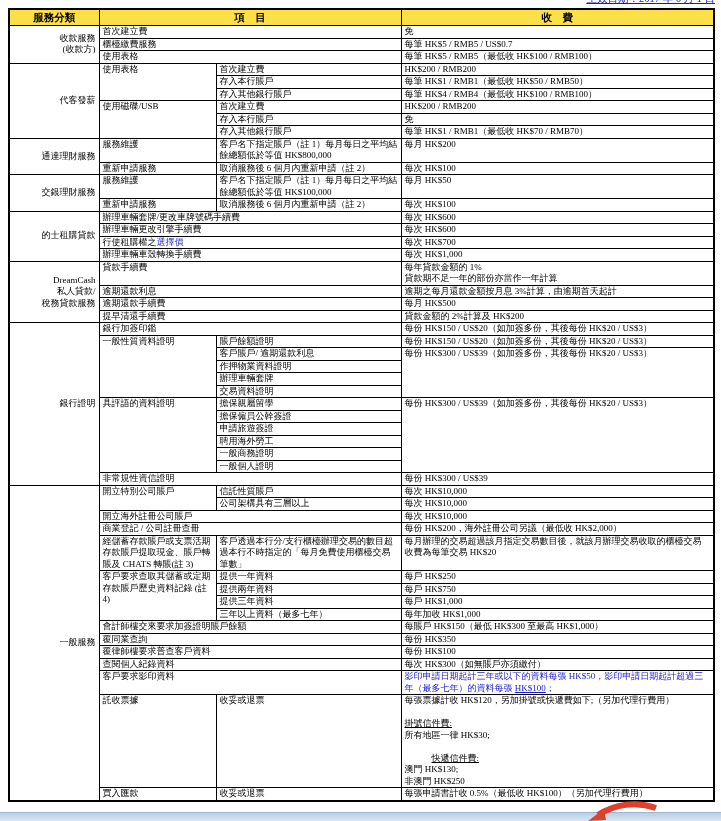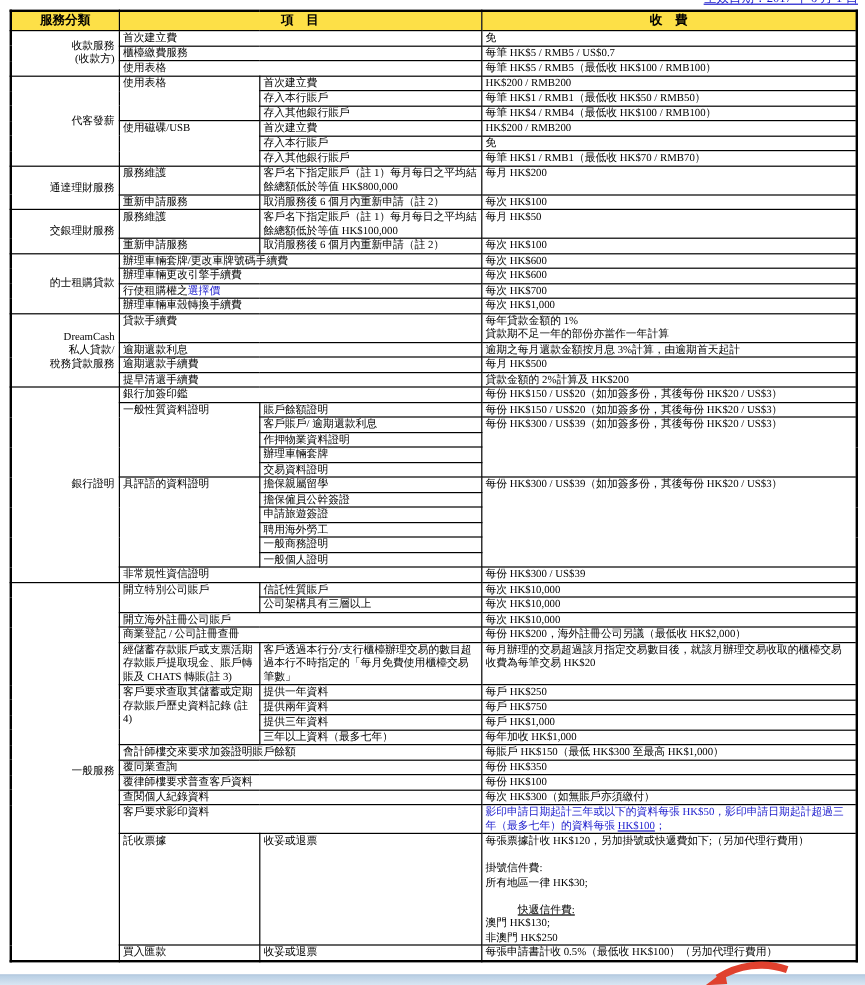--- a/index.html
+++ b/index.html
@@ -281,21 +281,21 @@
       <tr>
         <td class="item" colspan="2">客戶要求影印資料</td>
         <td class="fee"><span style="color: rgb(26, 26, 205);">影印申請日期起計三年或以下的資料每張 HK$50，影印申請日期起計超過三年（最多七年）的資料每張 </span><span style="color: rgb(26, 26, 205); text-decoration: underline; text-align: center;">HK$100</span><span style="color: rgb(26, 26, 205);">；</span></td>
       </tr>
       <tr>
         <td class="item">託收票據</td>
         <td class="sub">收妥或退票</td>
         <td class="fee">
           <div>每張票據計收 HK$120，另加掛號或快遞費如下;（另加代理行費用）</div>
           <div>&nbsp;</div>
-          <div><span style="">掛號信件費:</span></div>
+          <div><span style="text-decoration: underline;">掛號信件費:</span></div>
           <div>所有地區一律 HK$30;</div>
           <div>&nbsp;</div>
           <div><span style="text-decoration: underline; margin-left: 27px;">快遞信件費:</span></div>
           <div>澳門 HK$130;</div>
           <div>非澳門 HK$250</div>
         </td>
       </tr>
       <tr>
         <td class="item">買入匯款</td>
         <td class="sub">收妥或退票</td>

